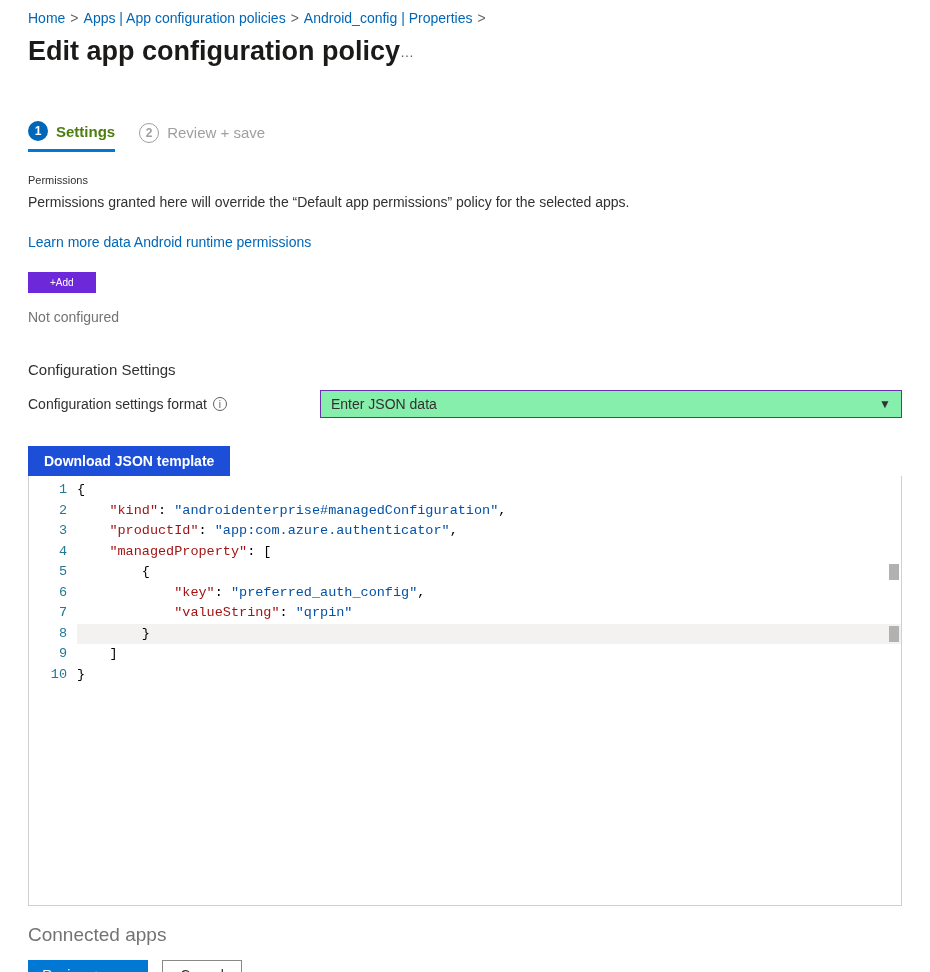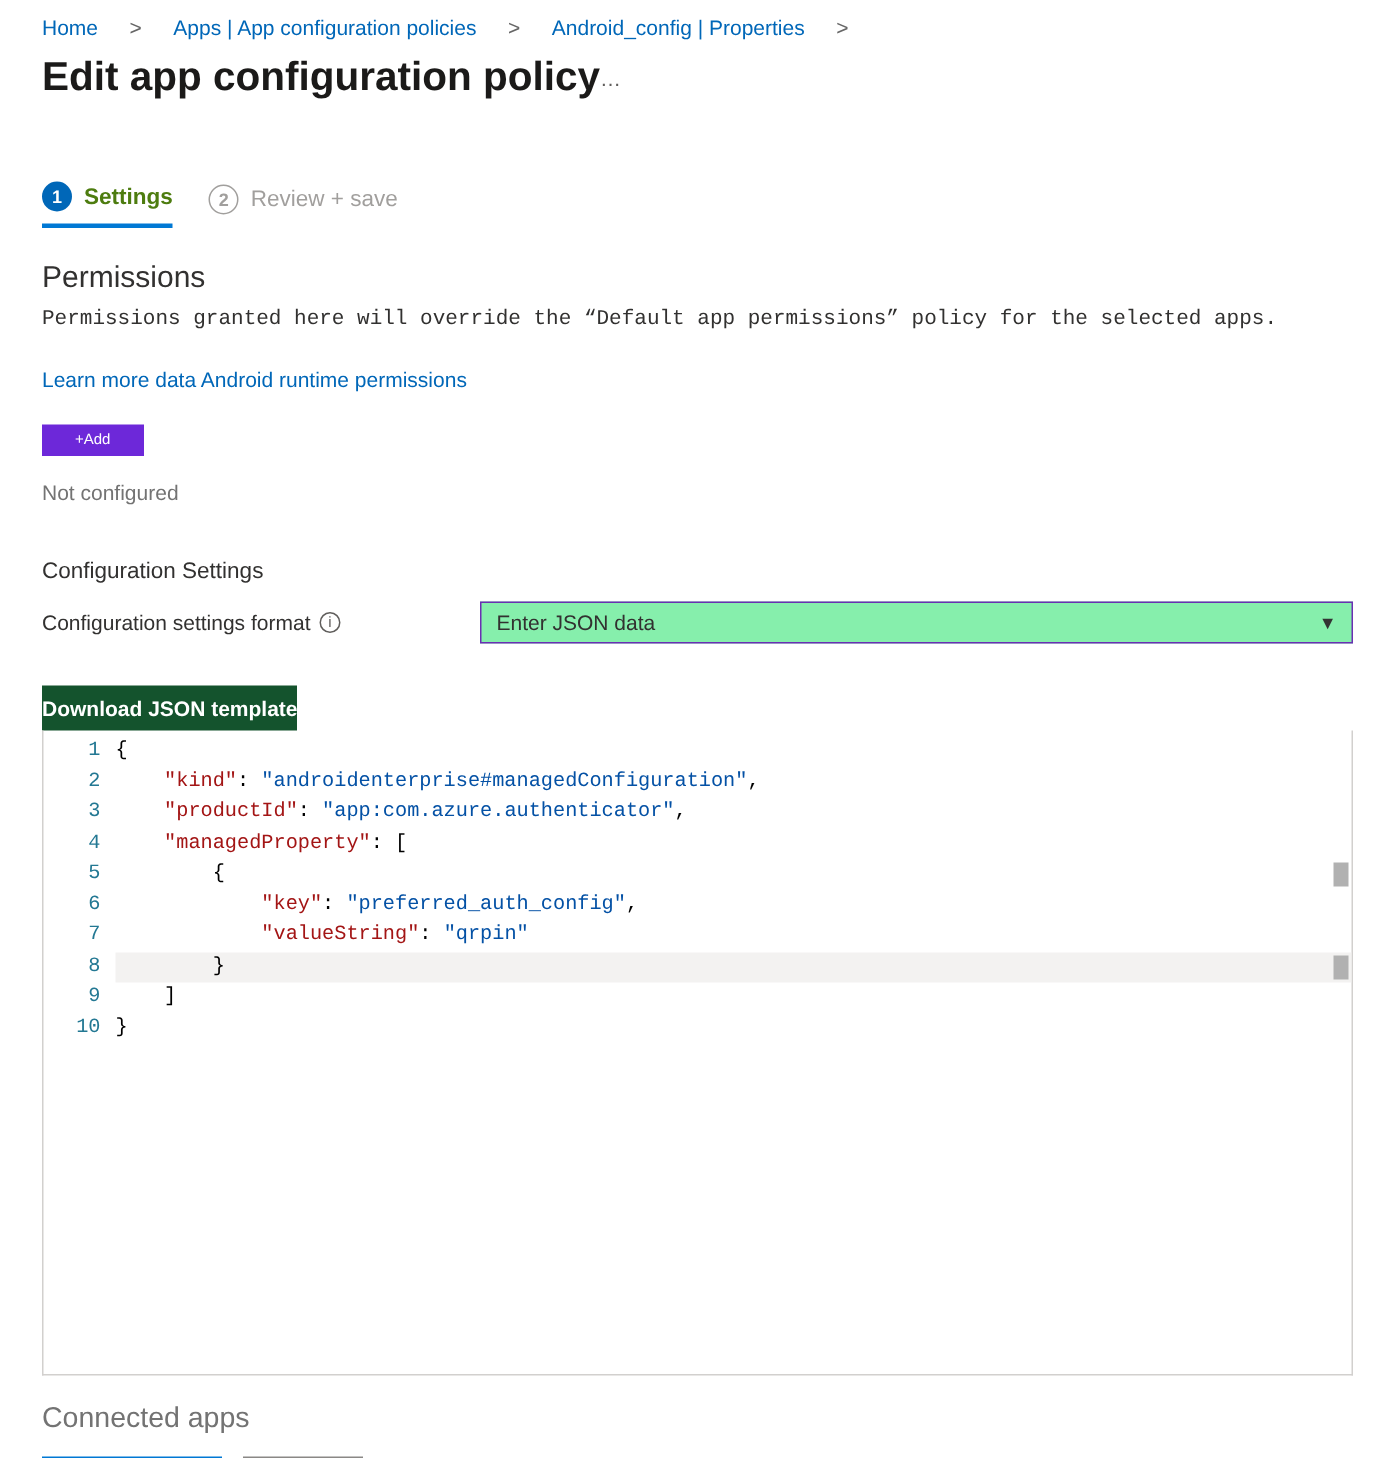--- a/index.html
+++ b/index.html
@@ -7,21 +7,21 @@
     font-family: "Segoe UI", Arial, sans-serif;
     font-size: 14px;
     color: #323130;
     background: #fff;
     padding: 8px 28px 0 28px;
     width: 930px;
   }
   .breadcrumb {
     display: flex;
     align-items: center;
-    gap: 21px;
+    gap: 5px;
     font-size: 14px;
     padding: 2px 0 6px 0;
   }
   .breadcrumb a { color: #0067b8; text-decoration: none; cursor: pointer; }
   .breadcrumb .sep { color: #666; }
   .title-row { display: flex; align-items: center; gap: 0; margin-top: 4px; }
   h1.page-title { font-size: 27px; font-weight: 600; color: #1b1a19; }
   .more-dots { letter-spacing: 2px; color: #605e5c; cursor: pointer; font-size:14px;}
   .tabs { display: flex; align-items: center; gap: 24px; margin-top: 54px; }
   .tab { display: flex; align-items: center; gap: 8px; padding-bottom: 8px; cursor: pointer; }
@@ -29,22 +29,22 @@
   .tab .step-num {
     display: inline-flex; align-items: center; justify-content: center;
     width: 20px; height: 20px; border-radius: 50%;
     font-size: 12px; font-weight: 600;
   }
   .tab.active .step-num { background: #0067b8; color: #fff; }
   .tab.inactive .step-num { border: 1.5px solid #a19f9d; color: #a19f9d; background:#fff; }
   .tab .step-label { font-size: 15px; }
   .tab.active .step-label { color: #4d7c0f; font-weight: 600; }
   .tab.inactive .step-label { color: #a19f9d; }
-  .section-title { font-size: 20px; margin-top: 22px; color: #323130; }
-  .section-sub { font-size: 14px; margin-top: 8px; color: #323130; font-family: Liberation Mono, monospace; }
+  .section-title { font-size: 11px; margin-top: 22px; color: #323130; }
+  .section-sub { font-size: 14px; margin-top: 8px; color: #323130; }
   .link { color: #0067b8; text-decoration: none; display: inline-block; margin-top: 24px; cursor:pointer; font-size:14px;}
   .btn-primary {
     background: #6d28d9; color: #fff; border: none;
     padding: 5px 22px; font-size: 10px; cursor: pointer; margin-top: 22px;
   }
   .status-text { margin-top: 16px; color: #737373; font-size:14px; }
   .config-section-title { margin-top: 36px; font-size: 15px; color: #323130; }
   .format-row { display: flex; align-items: center; gap: 12px; margin-top: 12px; }
   .format-label { font-size: 14px; color: #323130; display:flex; align-items:center; gap:6px; width:280px;}
   .info-icon {
@@ -52,22 +52,22 @@
     width:14px; height:14px; border:1px solid #605e5c; border-radius:50%;
     font-size:10px; color:#605e5c;
   }
   .select-box {
     flex: 1; border: 1px solid #6b2fb3; background:#86efac;
     padding: 4px 10px; display:flex; align-items:center; justify-content:space-between;
     cursor:pointer; font-size:14px; height:28px;
   }
   .chev { font-size:12px; color:#333; }
   .download-btn {
-    background:#14532d; color:#fff; border:none;
-    padding:7px 0; font-size:14px; font-weight:600; cursor:pointer; margin-top:28px;
+    background:#1d4ed8; color:#fff; border:none;
+    padding:7px 16px; font-size:14px; font-weight:600; cursor:pointer; margin-top:28px;
   }
   .editor {
     border:1px solid #d2d0ce; border-top:none; width:100%;
     font-family: Consolas, "Courier New", monospace; font-size:13.5px;
     position:relative; height:430px; overflow:auto;
   }
   .editor-inner { display:flex; }
   .gutter {
     text-align:right; color:#237893; padding:4px 10px 0 8px;
     user-select:none; min-width:48px;

